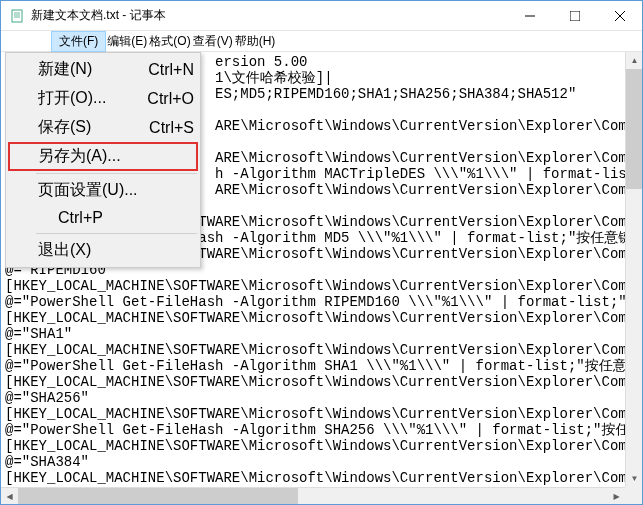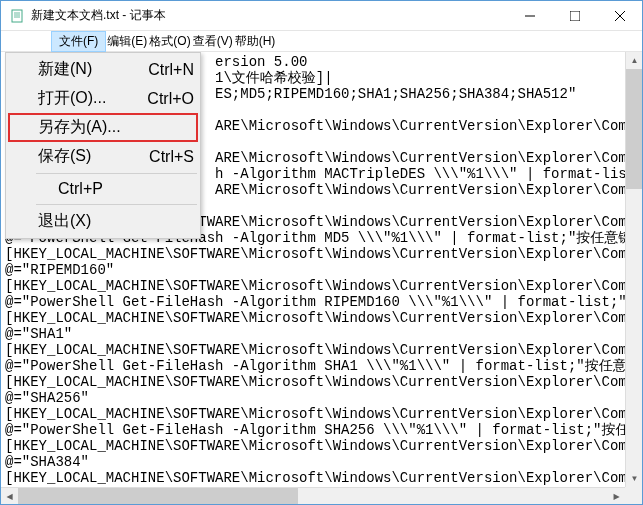--- a/index.html
+++ b/index.html
@@ -254,29 +254,33 @@
 
   <div class="dropdown-menu">
     <div class="dropdown-item">
       <span class="dropdown-label">新建(N)</span>
       <span class="dropdown-shortcut">Ctrl+N</span>
     </div>
     <div class="dropdown-item">
       <span class="dropdown-label">打开(O)...</span>
       <span class="dropdown-shortcut">Ctrl+O</span>
     </div>
+    <div class="dropdown-item">
+      <span class="dropdown-label">保存(S)</span>
+      <span class="dropdown-shortcut">Ctrl+S</span>
+    </div>
     <div class="dropdown-item highlighted">
       <span class="dropdown-label">另存为(A)...</span>
       <span class="dropdown-shortcut"></span>
     </div>
-    <div class="dropdown-item">
-      <span class="dropdown-label">保存(S)</span>
-      <span class="dropdown-shortcut">Ctrl+S</span>
-    </div>
     <div class="dropdown-separator"></div>
+    <div class="dropdown-item">
+      <span class="dropdown-label">页面设置(U)...</span>
+      <span class="dropdown-shortcut"></span>
+    </div>
     <div class="dropdown-item">
       <span class="dropdown-shortcut">Ctrl+P</span>
     </div>
     <div class="dropdown-separator"></div>
     <div class="dropdown-item">
       <span class="dropdown-label">退出(X)</span>
       <span class="dropdown-shortcut"></span>
     </div>
   </div>
 

